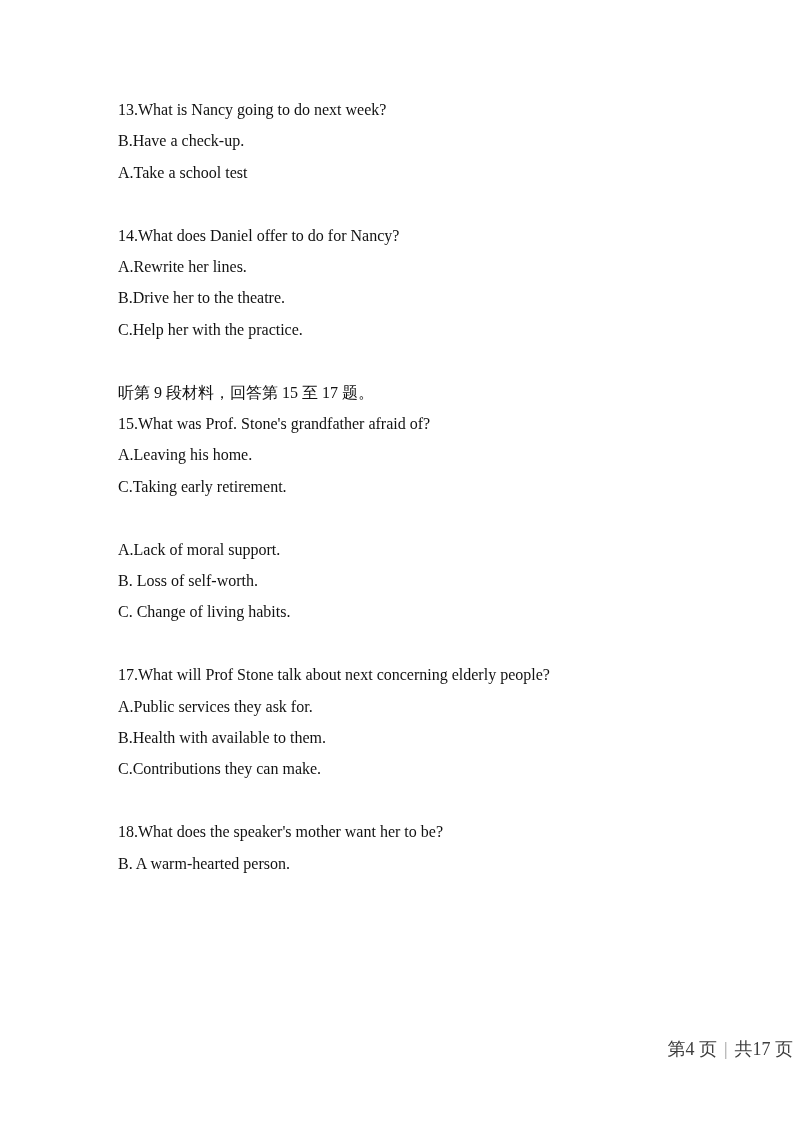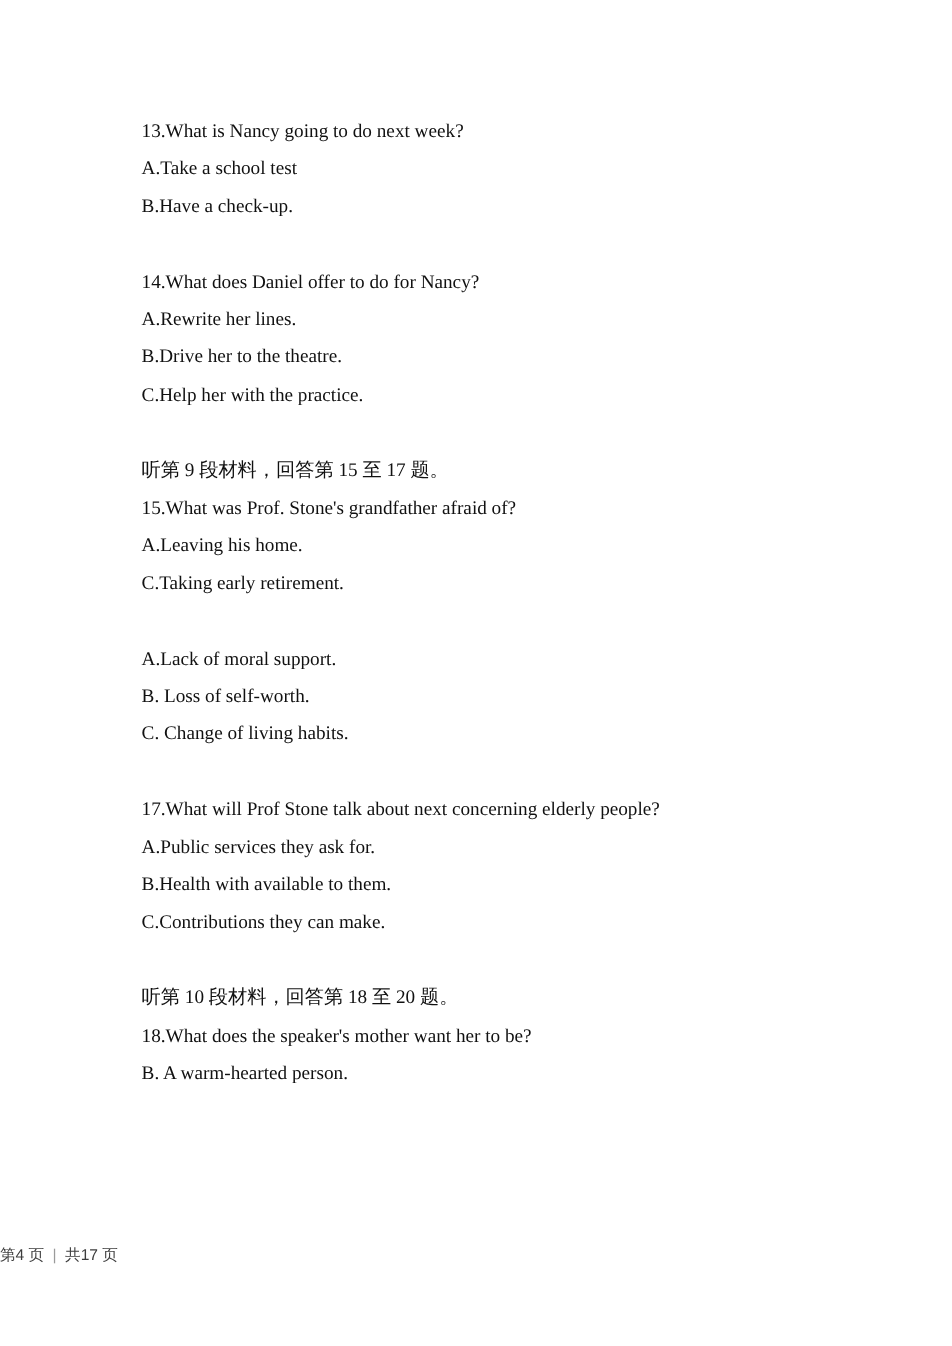--- a/index.html
+++ b/index.html
@@ -29,40 +29,40 @@
     white-space: pre-wrap;
   }
   .gap {
     height: 31.4px;
   }
   .footer {
     position: absolute;
     top: 1037px;
     left: 0;
     width: 100%;
-    text-align: left;
-    font-family: Liberation Sans, sans-serif;
-    font-size: 13px;
+    text-align: right;
+    font-family: Liberation Serif, serif;
+    font-size: 18px;
     color: #3d3d3d;
   }
   .footer .sep {
     color: #9a9a9a;
     padding: 0 7px;
   }
 </style>
 </head>
 <body>
 
 <div class="page">
   <div class="content">
 
     <div class="block">
       <p class="line">13.What is Nancy going to do next week?</p>
+      <p class="line">B.Have a check-up.</p>
       <p class="line">A.Take a school test</p>
-      <p class="line">B.Have a check-up.</p>
     </div>
 
     <div class="gap"></div>
 
     <div class="block">
       <p class="line">14.What does Daniel offer to do for Nancy?</p>
       <p class="line">A.Rewrite her lines.</p>
       <p class="line">B.Drive her to the theatre.</p>
       <p class="line">C.Help her with the practice.</p>
     </div>
@@ -91,23 +91,20 @@
 
     <div class="block">
       <p class="line">17.What will Prof Stone talk about next concerning elderly people?</p>
       <p class="line">A.Public services they ask for.</p>
       <p class="line">B.Health with available to them.</p>
       <p class="line">C.Contributions they can make.</p>
     </div>
 
     <div class="gap"></div>
 
-    <div class="block">
-      <p class="line">听第 10 段材料，回答第 18 至 20 题。</p>
-    </div>
 
     <div class="block">
       <p class="line">18.What does the speaker's mother want her to be?</p>
       <p class="line">B. A warm-hearted person.</p>
     </div>
 
   </div>
 
   <div class="footer">
     <span>第4 页</span><span class="sep">|</span><span>共17 页</span>

